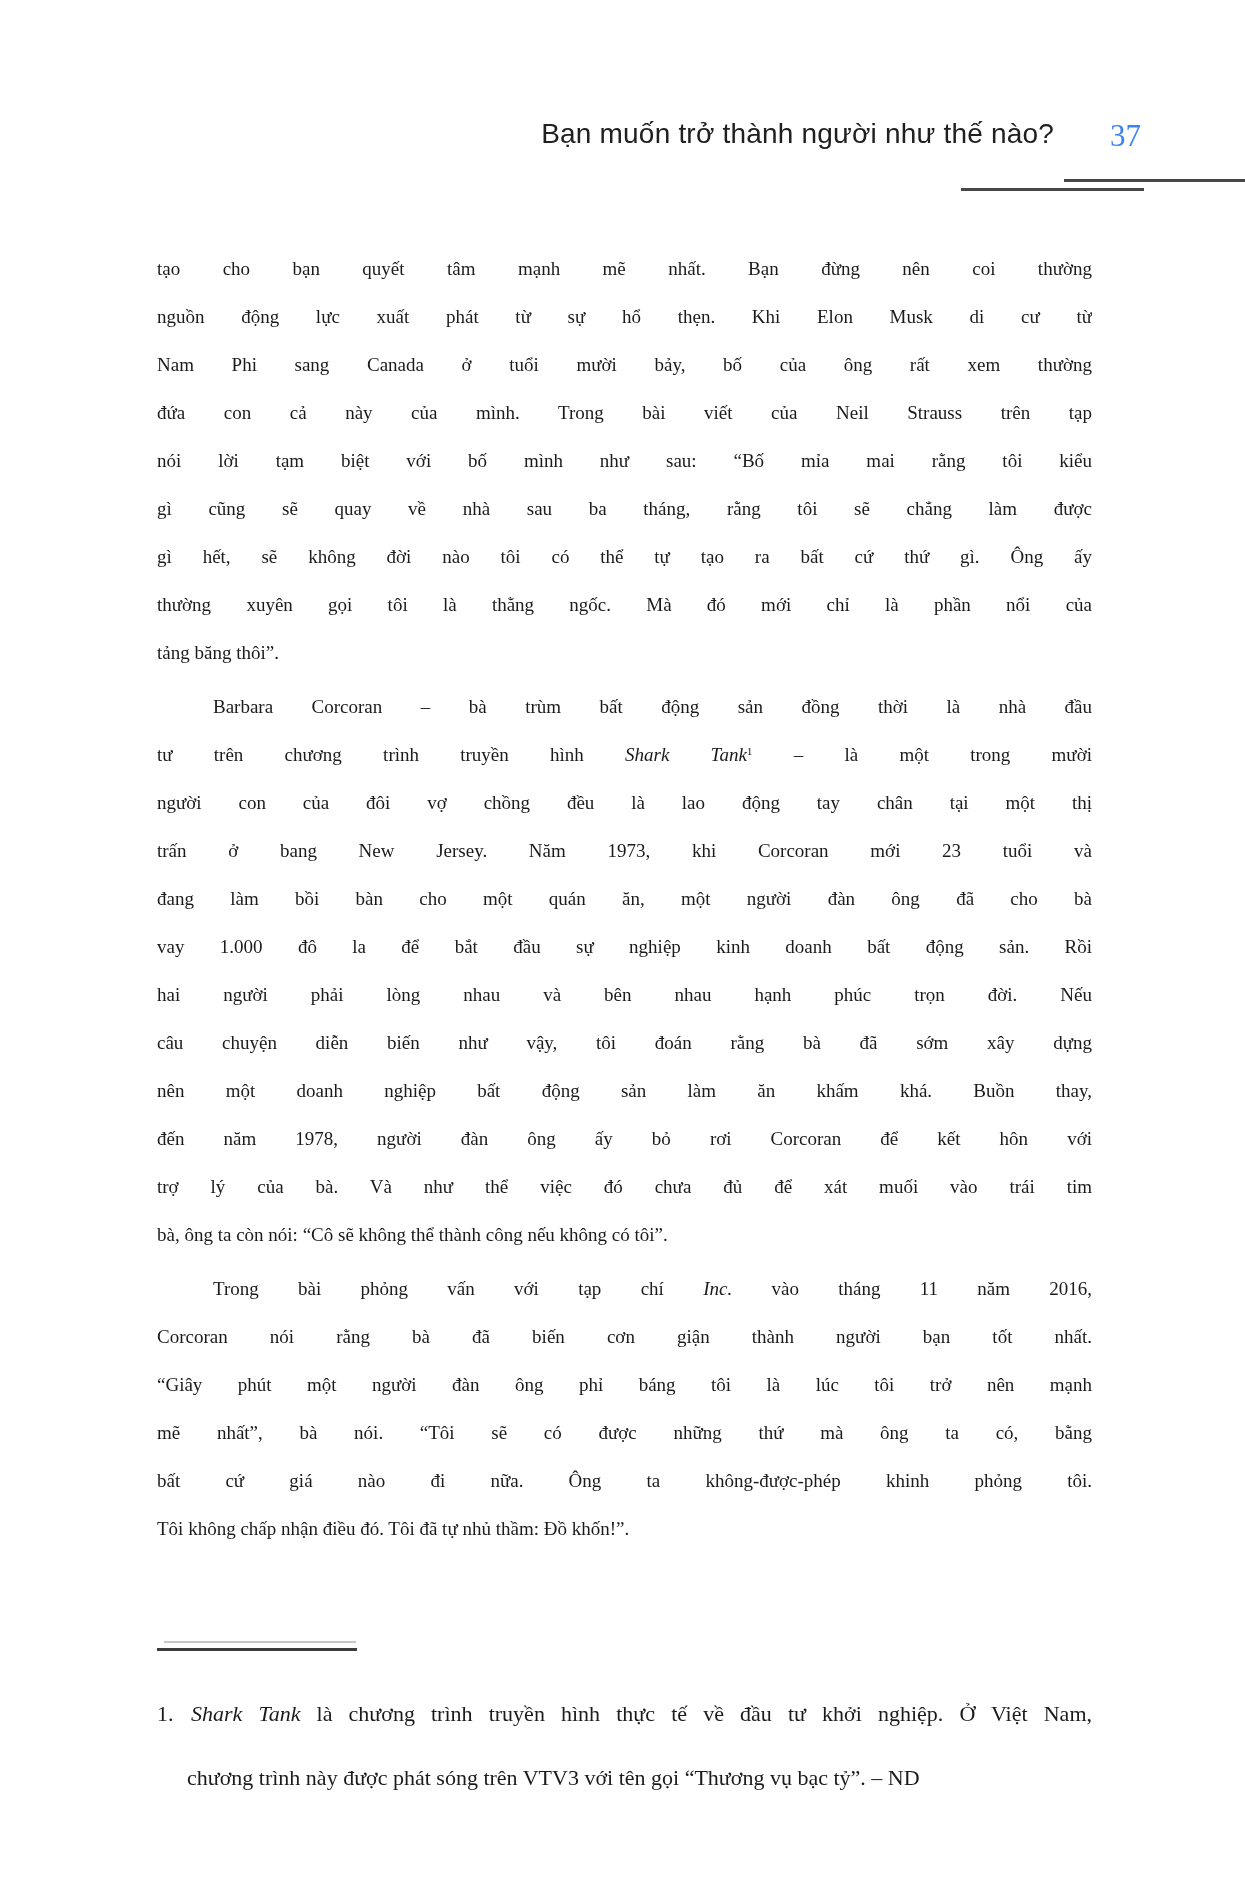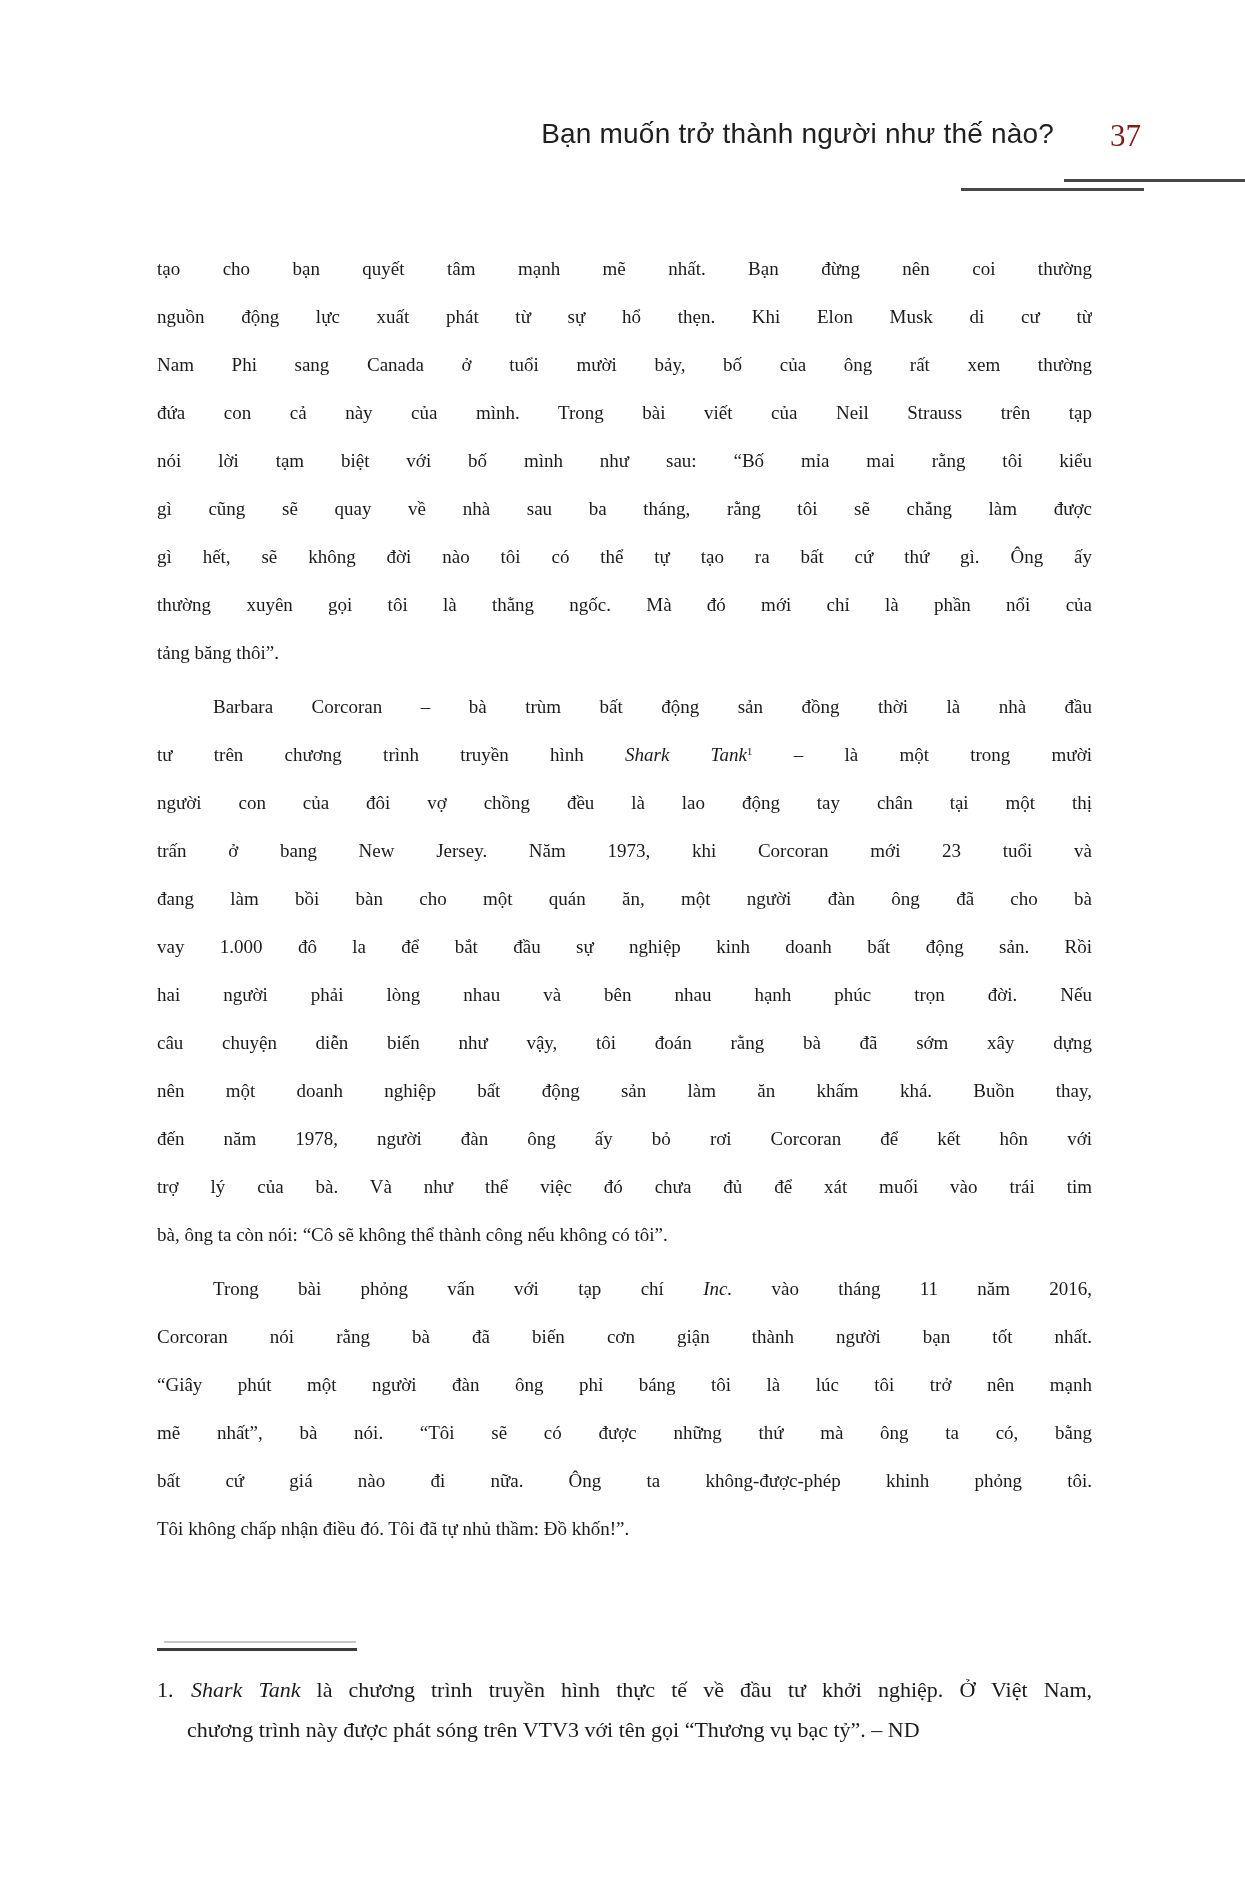--- a/index.html
+++ b/index.html
@@ -27,21 +27,21 @@
   }
   .header-title {
     font-family: "Liberation Sans", "DejaVu Sans", sans-serif;
     font-size: 28px;
     letter-spacing: 0.2px;
     color: #202020;
   }
   .header-pagenum {
     font-family: "Liberation Serif", "DejaVu Serif", serif;
     font-size: 31px;
-    color: #7f1d1d;
+    color: #3b82f6;
   }
   .rule { position: absolute; background: var(--rule-dark, #474747); }
   .rule-a { left: 1064px; top: 179px; width: 181px; height: 3px; }
   .rule-b { left: 961px;  top: 188px; width: 183px; height: 3px; }
 
   
   .body-text {
     position: absolute;
     left: 157px;
     top: 245px;
@@ -72,21 +72,21 @@
   .fn-rule-ghost { position: absolute; left: 164px; top: 1641px; width: 192px; height: 2px; background: var(--rule-light, #c6c6c6); }
   .fn-rule       { position: absolute; left: 157px; top: 1648px; width: 200px; height: 3px; background: #3c3c3c; }
   .footnote {
     position: absolute;
     left: 157px;
     top: 1670px;
     width: 935px;
     font-size: 22px;
     line-height: 40px;
   }
-  .footnote .line { height: 40px; }
+  .footnote .line { height: 40px; margin-top: 24px; }
   .footnote .cont { padding-left: 30px; }
   .fn-marker { display: inline-block; width: 34px; font-style: normal; }
 </style>
 </head>
 <body>
 
 <div class="page" style="--bg: #ffffff; --ink: #1b1b1b; --rule-dark: #474747; --rule-light: #c6c6c6;">
 
   <div class="header">
     <span class="header-title">Bạn muốn trở thành người như thế nào?</span>

